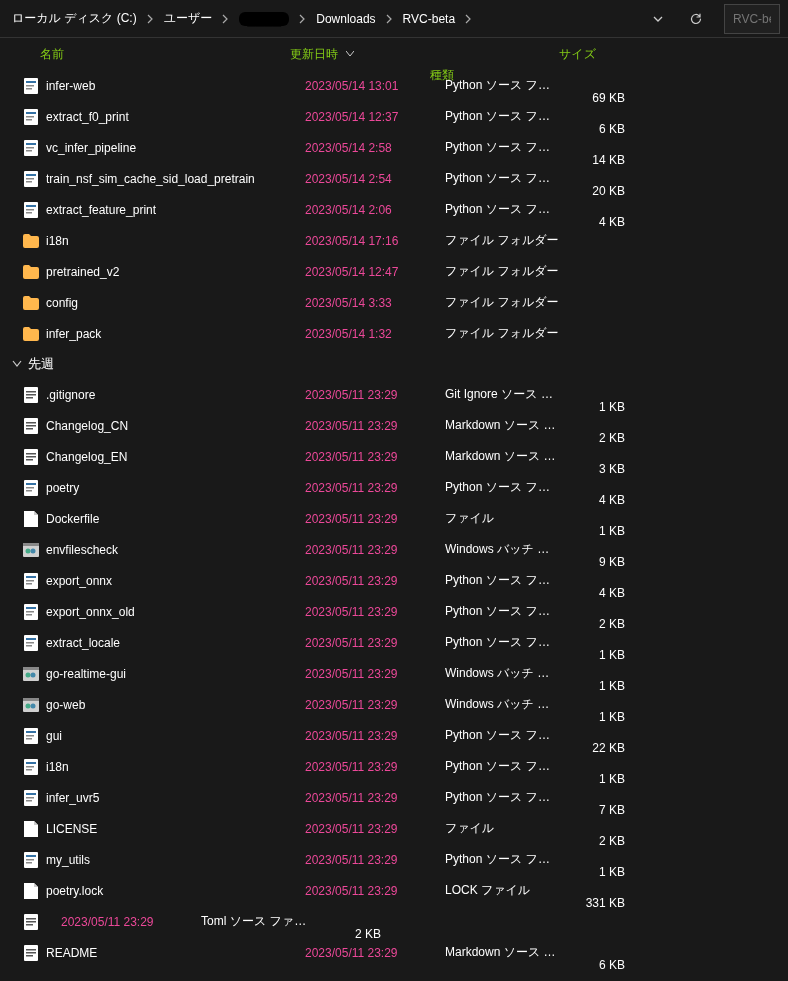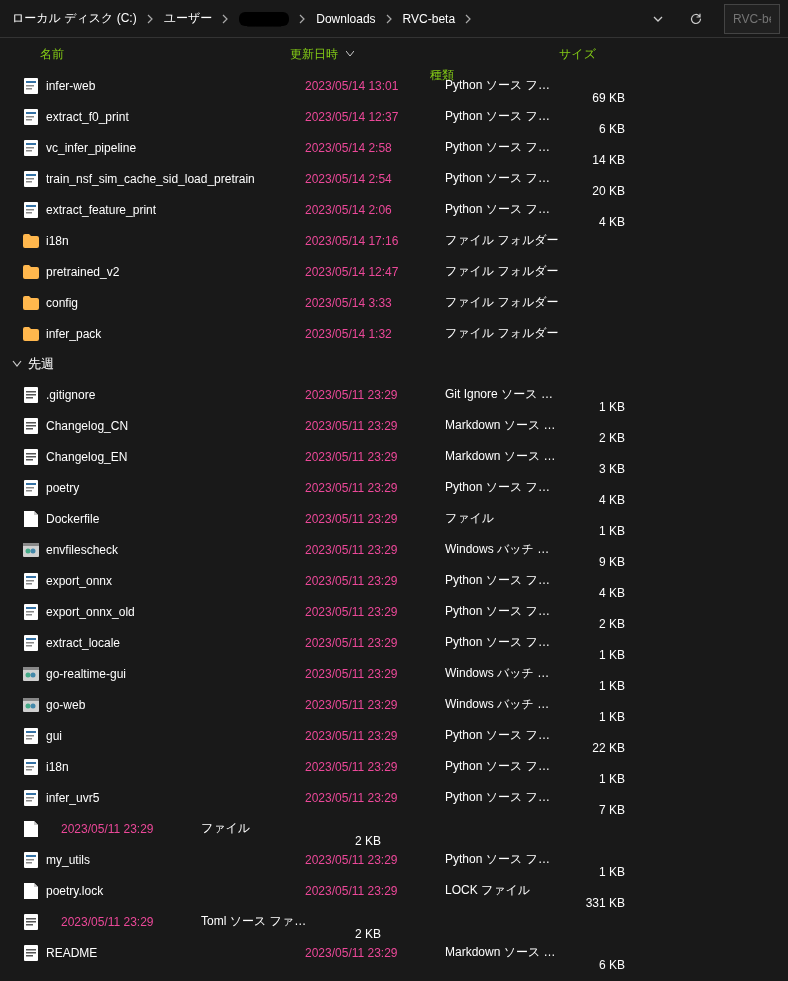--- a/index.html
+++ b/index.html
@@ -518,20 +518,21 @@
       <div class="type-cell">Python ソース ファイル</div>
       <div class="size-cell">7 KB</div>
     </div>
     <div class="row">
       <div class="icon-cell">
         <svg width="14" height="16" viewBox="0 0 14 16">
           <path d="M0 0 L10 0 L14 4 L14 16 L0 16 Z" fill="#fff"></path>
           <path d="M10 0 L10 4 L14 4 Z" fill="#ccc"></path>
         </svg>
       </div>
+      <div class="name-cell">LICENSE</div>
       <div class="date-cell">2023/05/11 23:29</div>
       <div class="type-cell">ファイル</div>
       <div class="size-cell">2 KB</div>
     </div>
     <div class="row">
       <div class="icon-cell">
         <svg width="14" height="16" viewBox="0 0 14 16">
           <rect x="0" y="0" width="14" height="16" rx="1" fill="#fff"></rect>
           <rect x="2" y="3" width="10" height="2" fill="#3572A5"></rect>
           <rect x="2" y="7" width="8" height="1.5" fill="#888"></rect>

